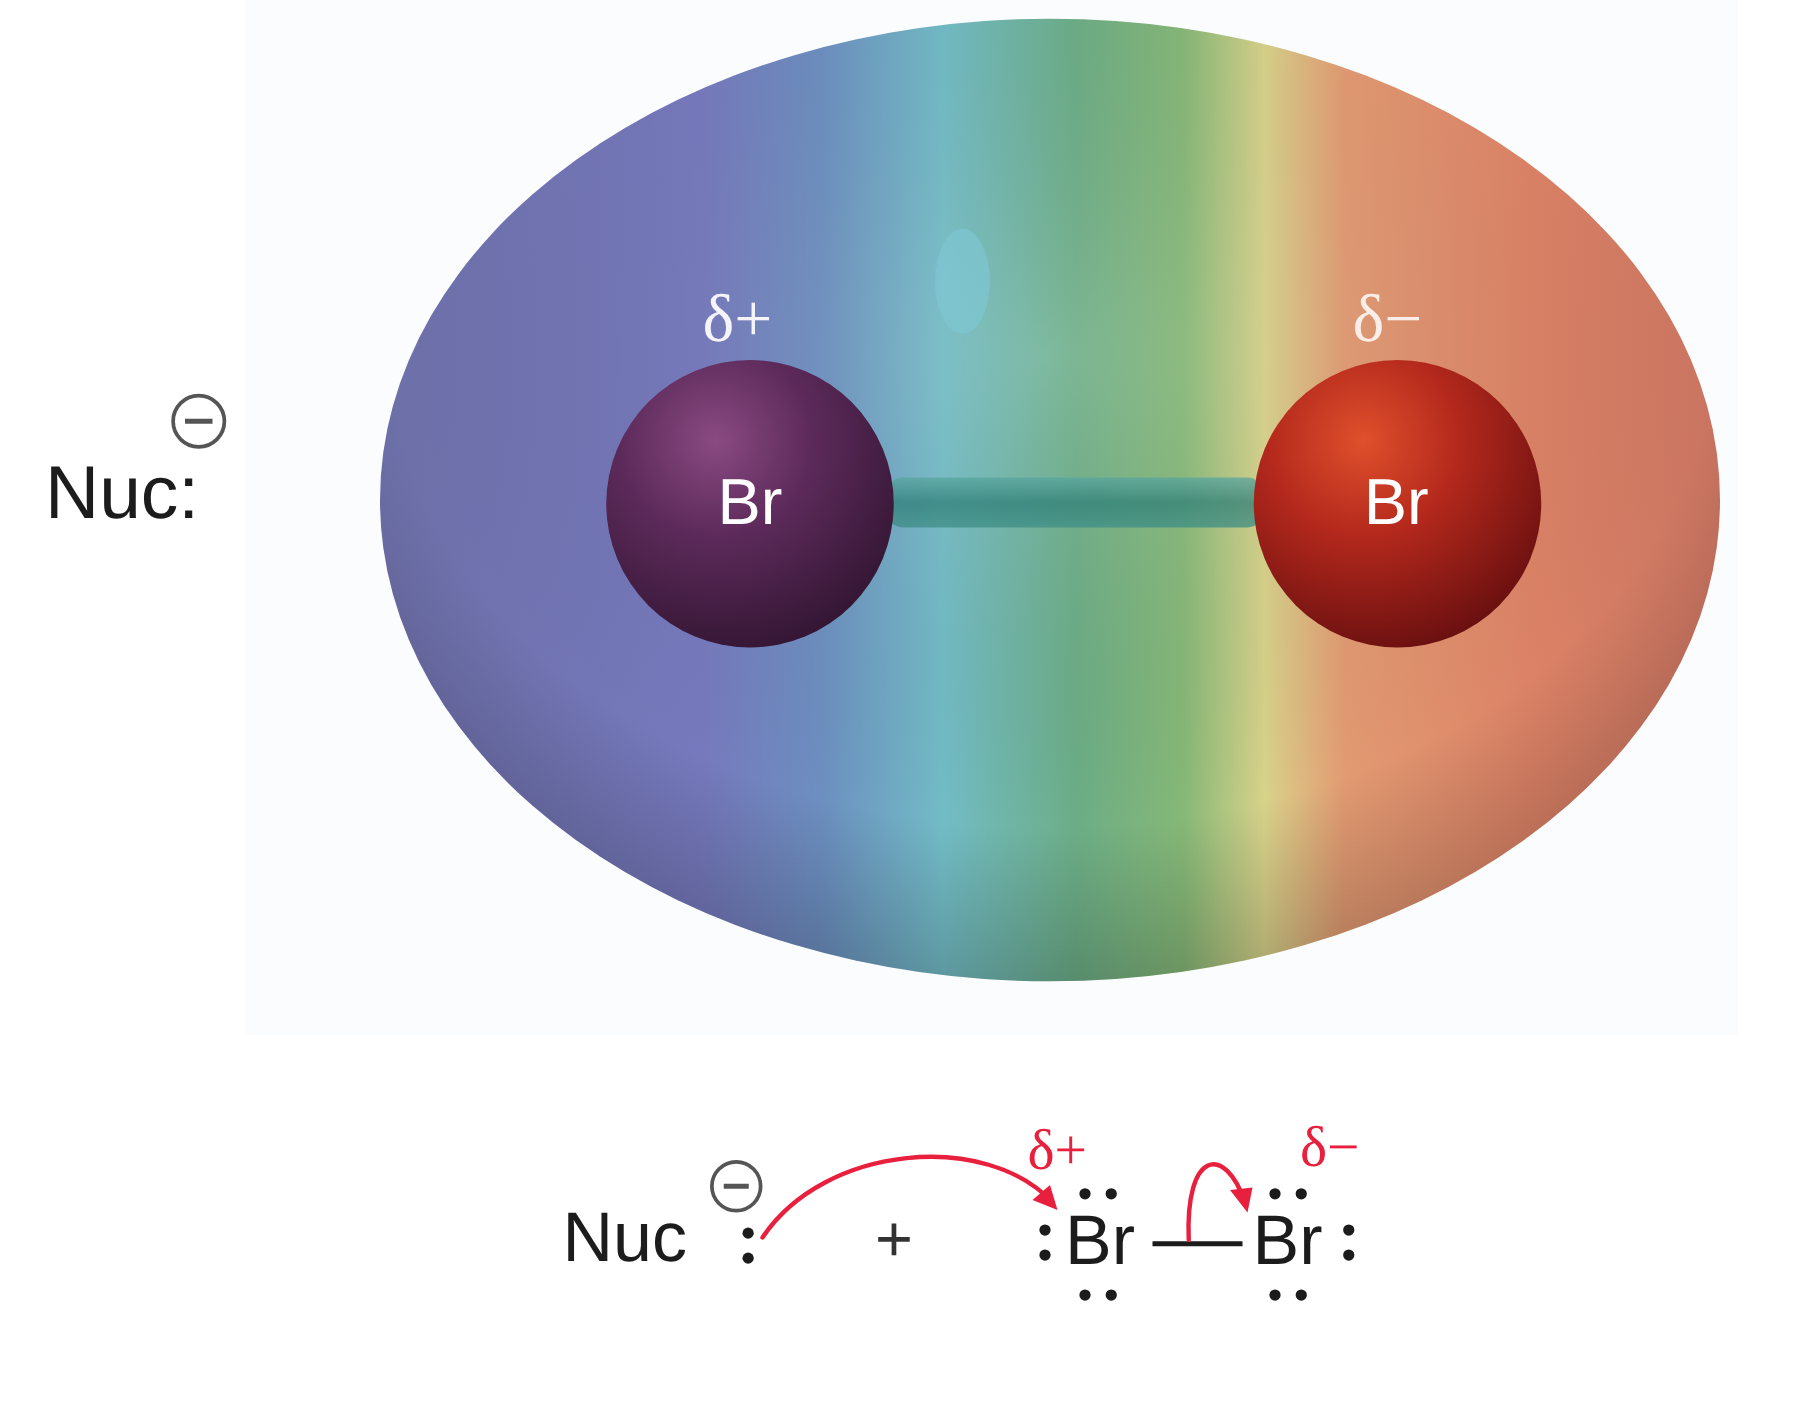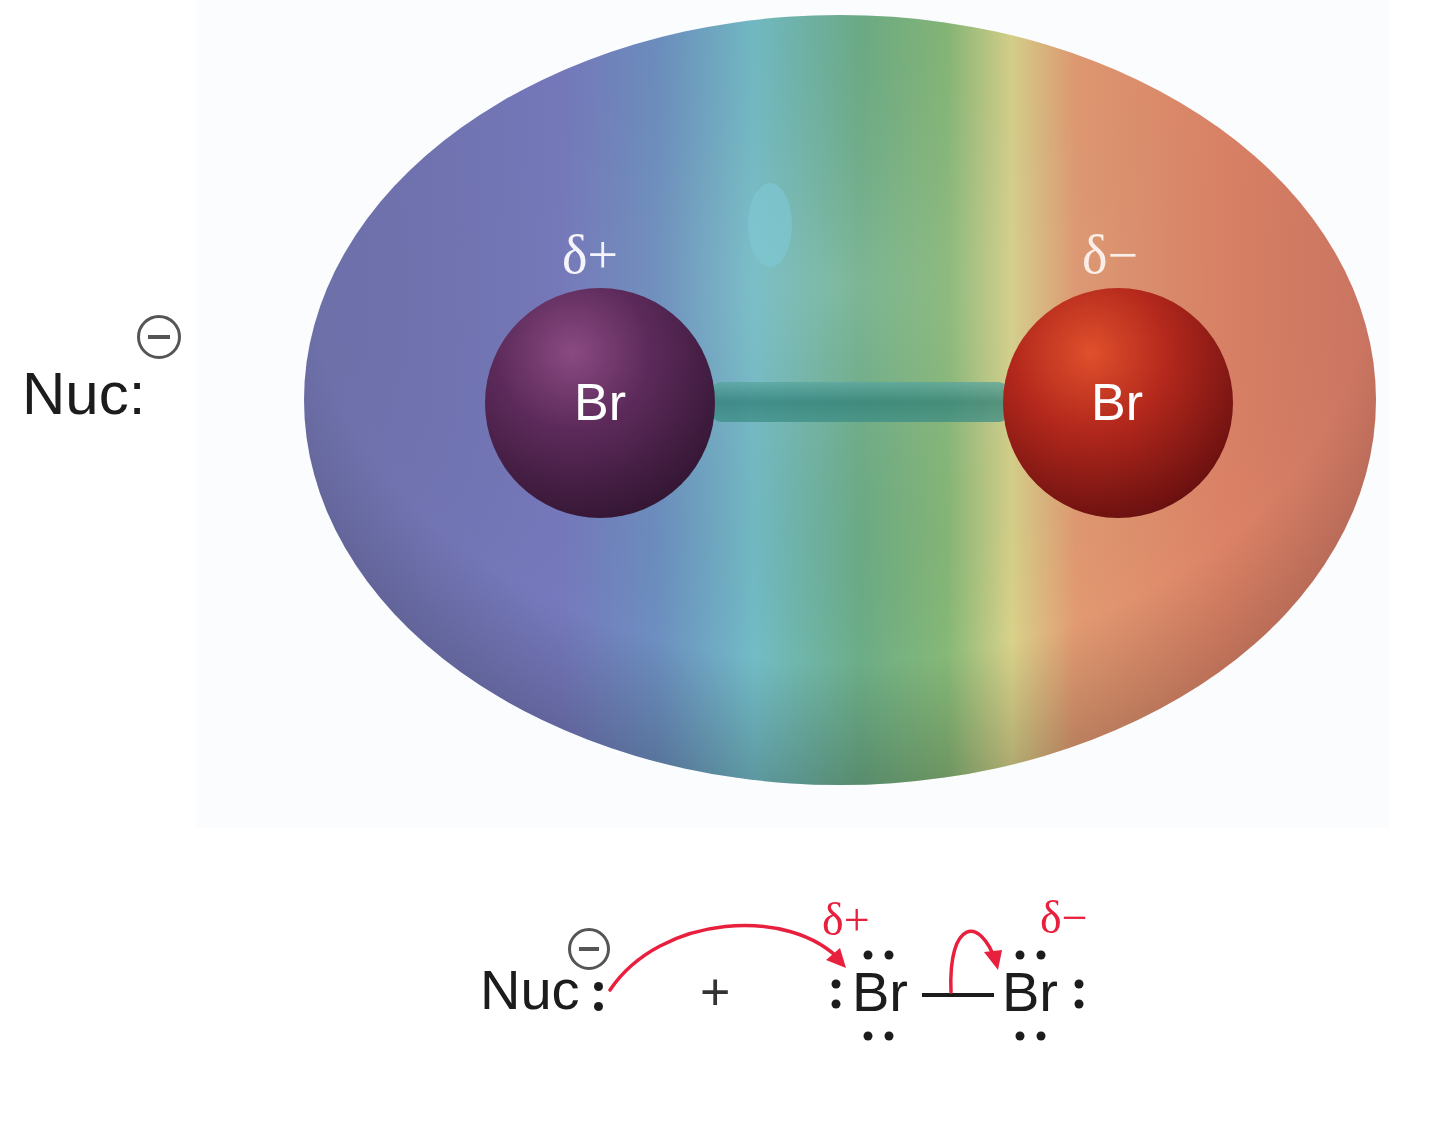--- a/index.html
+++ b/index.html
@@ -50,33 +50,33 @@
     </linearGradient>
   </defs>
   <ellipse cx="840" cy="400" rx="536" ry="385" fill="url(#espGrad)"></ellipse>
   <ellipse cx="840" cy="400" rx="536" ry="385" fill="url(#shade)"></ellipse>
   <ellipse cx="770" cy="225" rx="22" ry="42" fill="#7fc8d6" opacity="0.6"></ellipse>
   <rect x="710" y="382" width="300" height="40" rx="12" fill="url(#bond)" opacity="0.75"></rect>
   <circle cx="600" cy="403" r="115" fill="url(#brLeft)"></circle>
   <circle cx="1118" cy="403" r="115" fill="url(#brRight)"></circle>
 </svg>
 
-<div class="abs txt-black" style="left:22px;top:362px;font-size:60px;line-height:64px;">Nuc:</div>
+<div class="abs txt-black" style="left:36px;top:362px;font-size:60px;line-height:64px;">Nuc:</div>
 <div class="abs" style="left:137px;top:315px;width:44px;height:44px;border:3px solid #555;border-radius:50%;box-sizing:border-box;">
   <div style="position:absolute;left:8px;right:8px;top:17px;height:4px;background:#555;"></div>
 </div>
 
 <div class="abs" style="left:560px;top:372px;width:80px;text-align:center;color:#fff;font-size:52px;line-height:60px;">Br</div>
 <div class="abs" style="left:1077px;top:372px;width:80px;text-align:center;color:#fff;font-size:52px;line-height:60px;">Br</div>
 
 <div class="abs" style="left:562px;top:225px;color:#f4f4fa;font-family:'Liberation Serif',serif;font-size:54px;line-height:60px;">δ+</div>
 <div class="abs" style="left:1082px;top:225px;color:#fbeee8;font-family:'Liberation Serif',serif;font-size:54px;line-height:60px;">δ−</div>
 
 <div>
-  <div class="abs txt-black" style="left:480px;top:960px;font-size:56px;line-height:60px;text-align:center;">Nuc</div>
+  <div class="abs txt-black" style="left:450px;top:960px;font-size:56px;line-height:60px;text-align:center;">Nuc</div>
 
   <div class="abs" style="left:594px;top:982px;width:9px;height:9px;border-radius:50%;background:#1c1c1c;"></div>
   <div class="abs" style="left:594px;top:1002px;width:9px;height:9px;border-radius:50%;background:#1c1c1c;"></div>
   <div class="abs" style="left:568px;top:928px;width:42px;height:42px;border:3px solid #555;border-radius:50%;box-sizing:border-box;">
     <div style="position:absolute;left:8px;right:8px;top:16px;height:4px;background:#555;"></div>
   </div>
 
   <div class="abs" style="left:700px;top:962px;color:#333;font-size:52px;line-height:60px;">+</div>
 
   <div class="abs txt-black" style="left:852px;top:962px;font-size:56px;line-height:60px;">Br</div>

